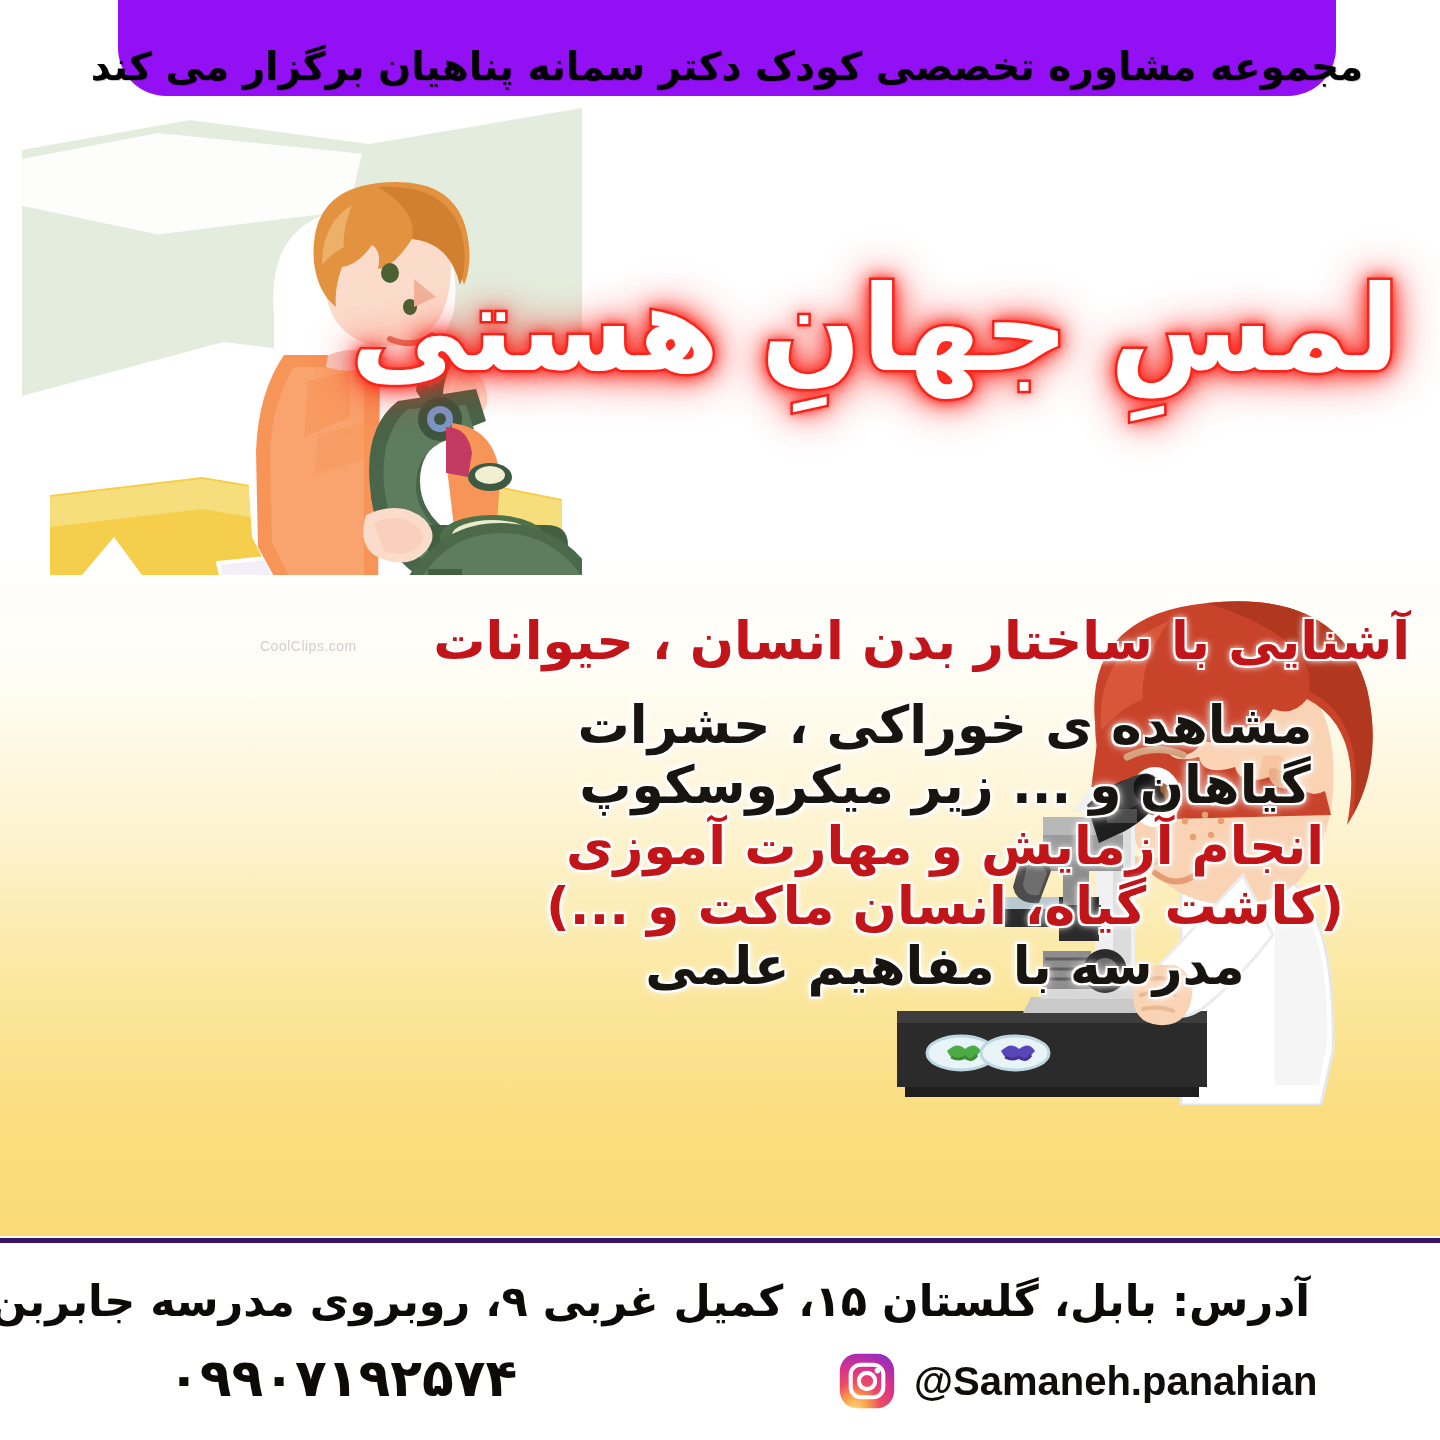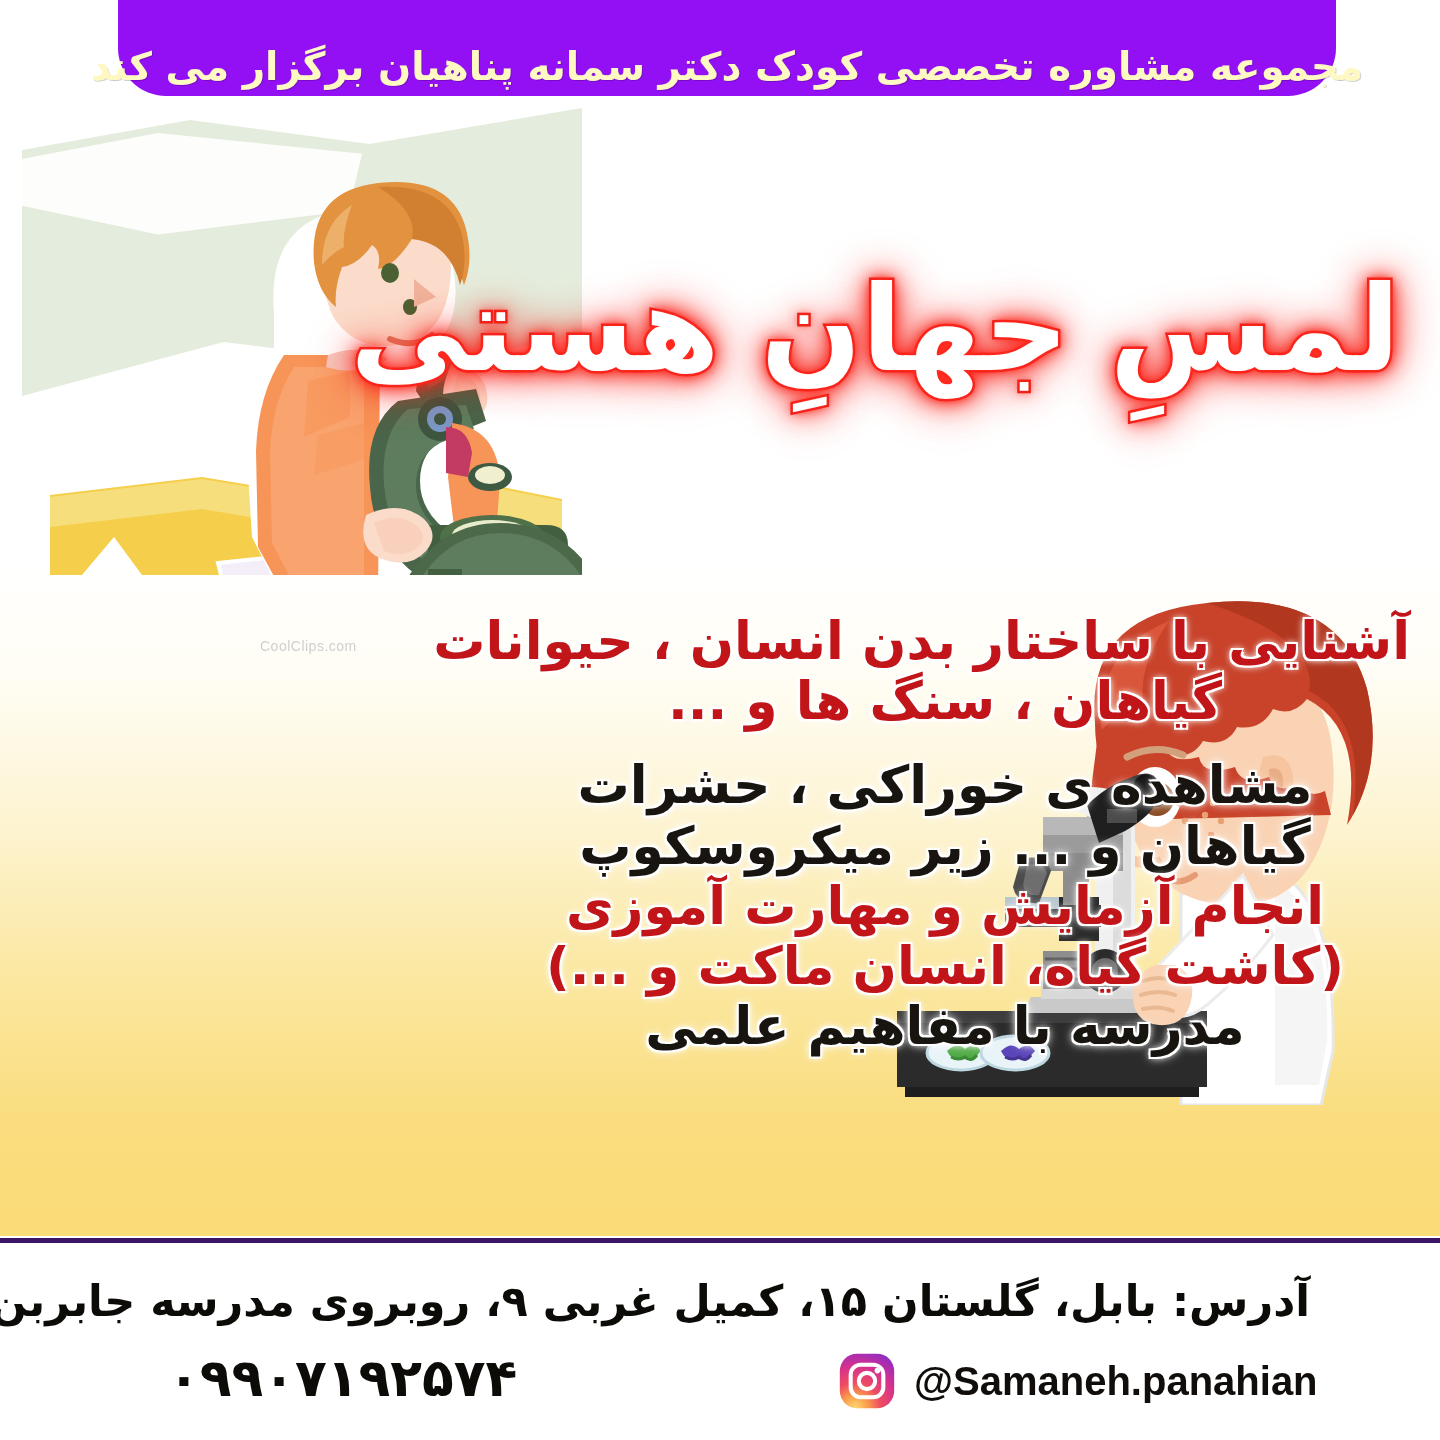--- a/index.html
+++ b/index.html
@@ -50,21 +50,21 @@
   .header-banner{
     position:absolute;
     left:118px; top:-14px;
     width:1218px; height:110px;
     background:#9310f5;
     border-radius:0 0 48px 48px;
     display:flex; align-items:flex-end; justify-content:center;
     padding-bottom:10px;
   }
   .header-banner .ht{
-    color:#fef9c3;
+    color:#000000;
     font-size:39px;
     font-weight:bold;
     letter-spacing:0px;
     white-space:nowrap;
     line-height:1;
     text-shadow:1px 1px 0 rgba(0,0,0,.18);
   }
 
   
   .green-splash{
@@ -393,21 +393,20 @@
         <path d="M288 464 q16 -4 30 2"></path>
       </g>
 
       <circle cx="250" cy="426" r="22" fill="#2b2b2b"></circle>
       <circle cx="250" cy="426" r="13" fill="#6e6e6e"></circle>
     </svg>
   </div>
 
   <div class="body-lines">
     <div class="bline red g1">آشنایی با ساختار بدن انسان ، حیوانات</div>
-    <div class="bline red">گیاهان ، سنگ ها و ...</div>
     <div class="bline black gap">مشاهده ی خوراکی ، حشرات</div>
     <div class="bline black">گیاهان و ... زیر میکروسکوپ</div>
     <div class="bline red">انجام آزمایش و مهارت آموزی</div>
     <div class="bline red">(کاشت گیاه، انسان ماکت و ...)</div>
     <div class="bline black">مدرسه با مفاهیم علمی</div>
   </div>
 
   <div class="footer-area"></div>
   <div class="divider"></div>
 

